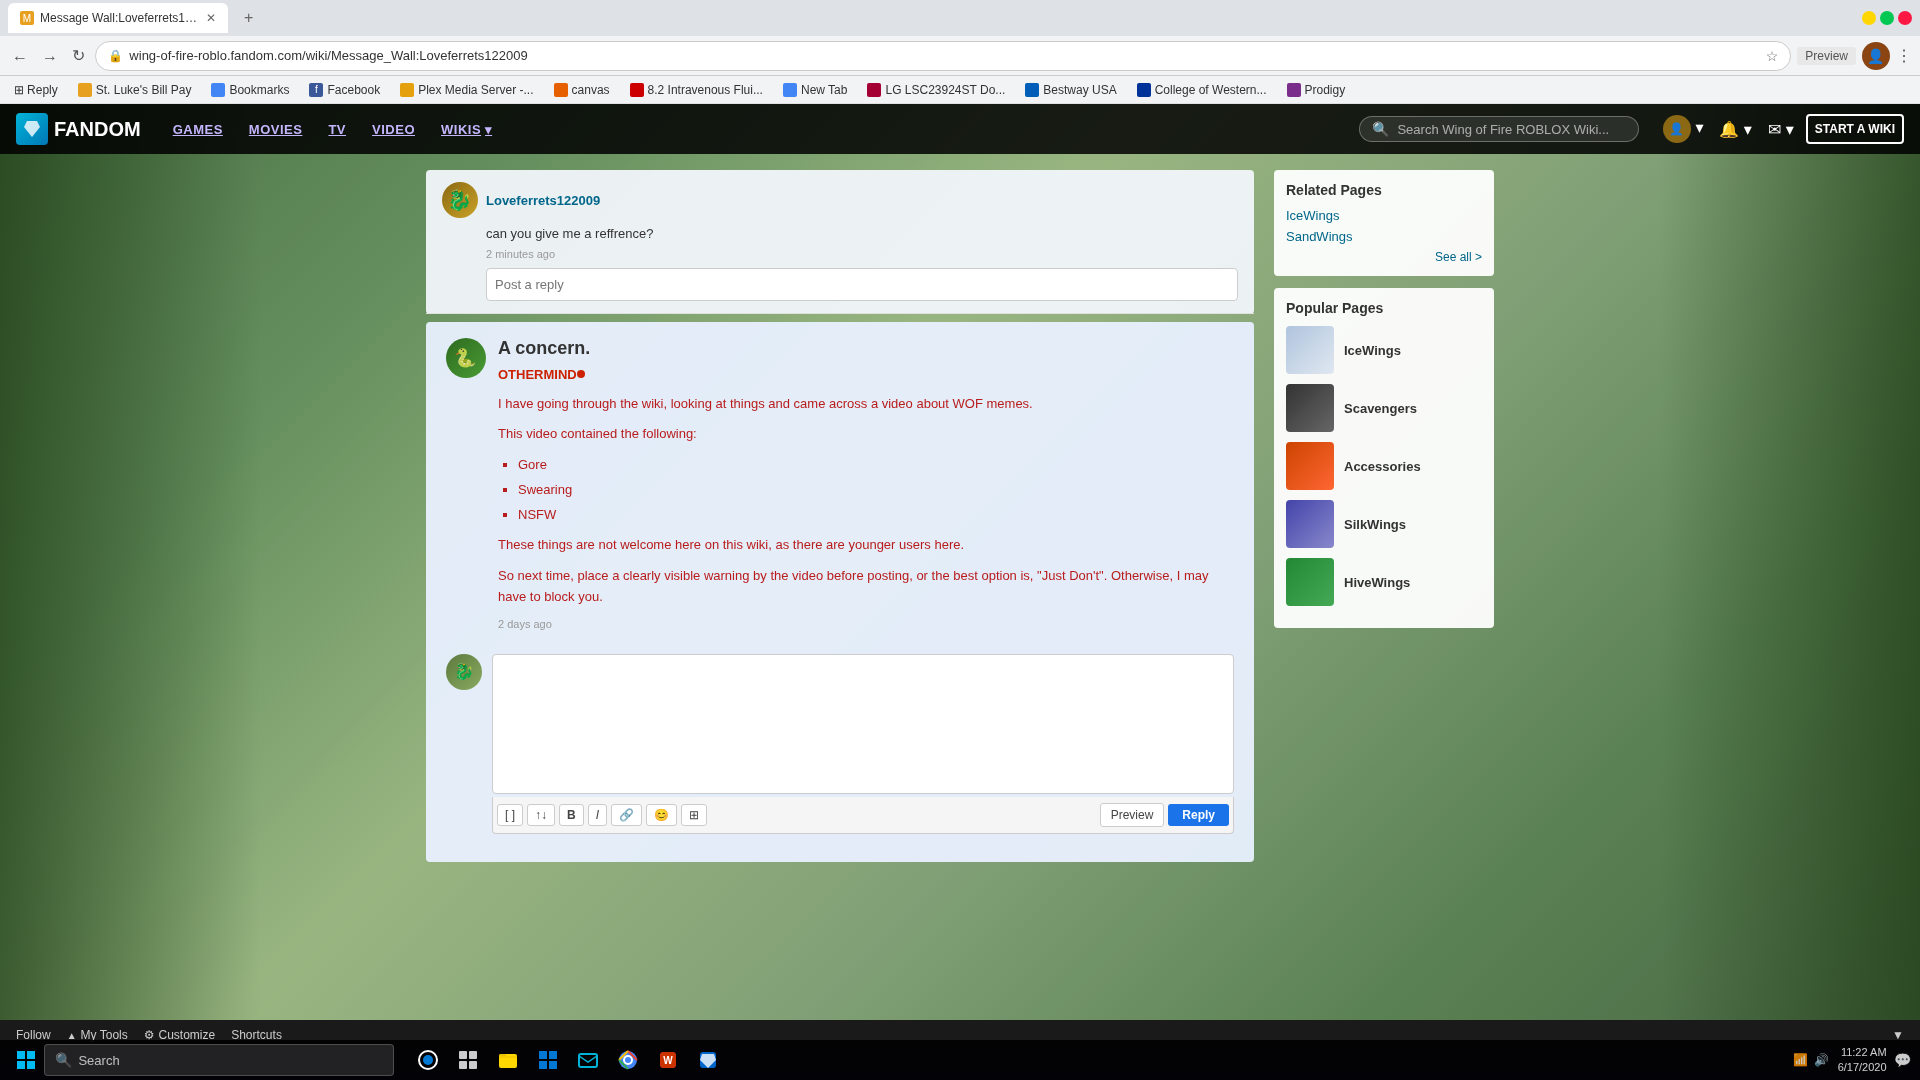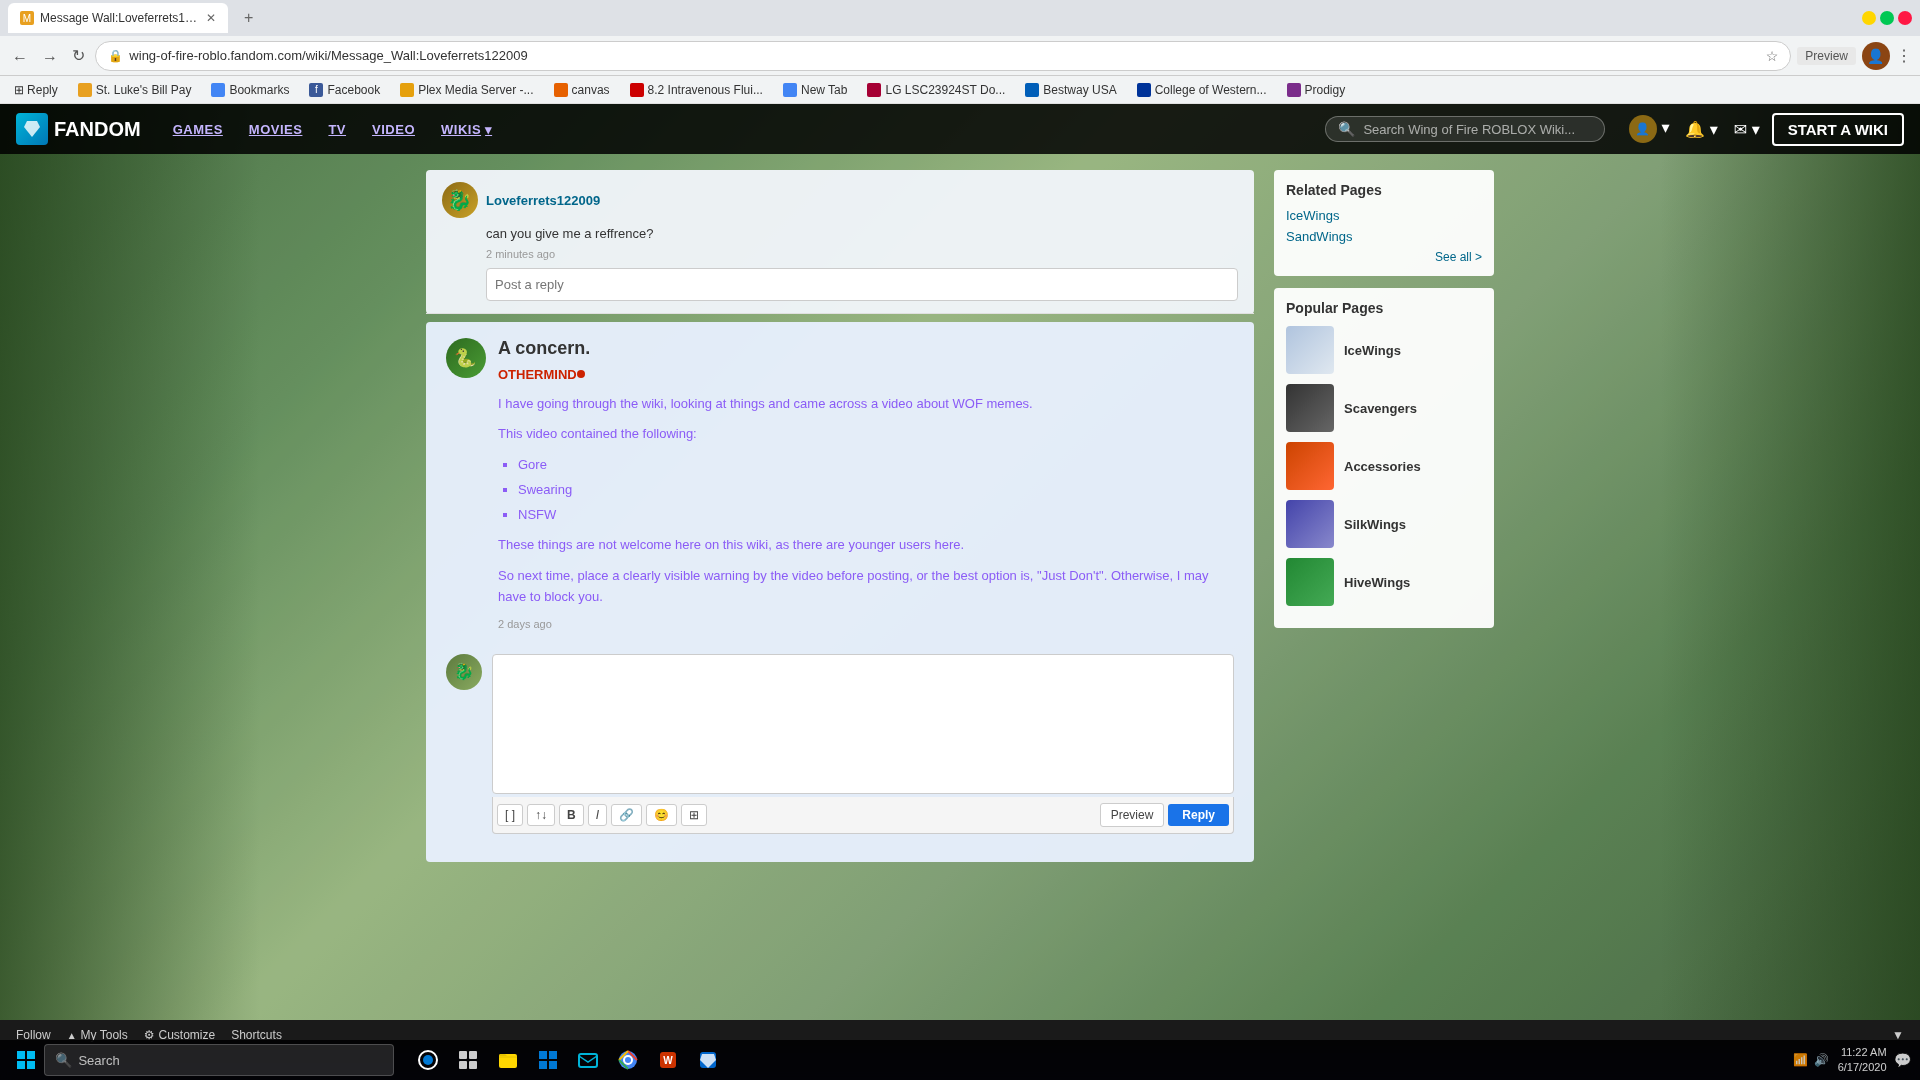--- a/index.html
+++ b/index.html
@@ -41,21 +41,21 @@
     .fandom-header { position: relative; z-index: 10; background: rgba(0,0,0,0.85); display: flex; align-items: center; padding: 0 16px; height: 50px; gap: 20px; }
     .fandom-logo { display: flex; align-items: center; gap: 6px; color: white; font-weight: bold; font-size: 20px; }
     .logo-icon { width: 32px; height: 32px; background: #00d4ff; border-radius: 4px; display: flex; align-items: center; justify-content: center; color: white; font-weight: bold; font-size: 14px; }
     .fandom-nav { display: flex; gap: 2px; }
     .nav-item { color: #c4b5fd; padding: 8px 12px; font-size: 13px; font-weight: bold; cursor: pointer; display: flex; align-items: center; gap: 4px; text-transform: uppercase; letter-spacing: 0.5px; text-decoration: underline; }
     .nav-search { margin-left: auto; display: flex; align-items: center; background: rgba(255,255,255,0.1); border: 1px solid rgba(255,255,255,0.3); border-radius: 20px; padding: 4px 12px; gap: 8px; width: 280px; }
     .nav-search input { background: none; border: none; color: white; font-size: 13px; outline: none; flex: 1; }
     .nav-search input::placeholder { color: rgba(255,255,255,0.6); }
     .header-icons { display: flex; align-items: center; gap: 8px; }
     .header-icon-btn { background: none; border: none; color: white; cursor: pointer; font-size: 16px; padding: 4px; }
-    .start-wiki-btn { background: none; border: 2px solid white; color: white; padding: 6px 14px; border-radius: 4px; font-size: 15px; font-weight: bold; cursor: pointer; white-space: nowrap; }
+    .start-wiki-btn { background: none; border: 2px solid white; color: white; padding: 6px 7px; border-radius: 4px; font-size: 12px; font-weight: bold; cursor: pointer; white-space: nowrap; }
 
     
     .main-layout { position: relative; z-index: 5; display: flex; max-width: 1100px; margin: 0 auto; gap: 20px; padding: 16px; height: calc(100% - 50px); }
 
     
     .content-area { flex: 1; overflow-y: auto; }
     .content-area::-webkit-scrollbar { width: 6px; }
     .content-area::-webkit-scrollbar-track { background: rgba(0,0,0,0.1); }
     .content-area::-webkit-scrollbar-thumb { background: rgba(0,0,0,0.3); border-radius: 3px; }
 
@@ -66,21 +66,21 @@
     .message-meta { flex: 1; }
     .message-username { color: #00668a; font-size: 13px; font-weight: bold; cursor: pointer; }
     .message-time { color: #999; font-size: 11px; }
     .message-content { margin-left: 44px; color: #333; font-size: 13px; line-height: 1.5; }
     .reply-box { margin-left: 44px; margin-top: 8px; }
     .reply-input { width: 100%; border: 1px solid #ccc; border-radius: 4px; padding: 8px; font-size: 13px; color: #999; background: white; }
     .concern-title { font-size: 18px; font-weight: bold; color: #333; margin-bottom: 8px; }
     .concern-author { display: flex; align-items: center; margin-bottom: 12px; }
     .author-name { color: #cc2200; font-size: 13px; font-weight: bold; cursor: pointer; text-transform: uppercase; }
     .author-badge { width: 8px; height: 8px; background: #cc2200; border-radius: 50%; }
-    .concern-body { font-size: 13px; color: #8b5cf6; line-height: 1.6; }
+    .concern-body { font-size: 13px; color: #b91c1c; line-height: 1.6; }
     .concern-body p { margin-bottom: 10px; }
     .concern-body ul { margin-left: 20px; margin-bottom: 10px; }
     .concern-body li { margin-bottom: 4px; list-style: square; }
     .concern-timestamp { color: #999; font-size: 11px; margin-top: 10px; }
 
     
     .reply-section { display: flex; gap: 10px; padding: 12px 0; align-items: flex-start; }
     .reply-avatar { width: 36px; height: 36px; border-radius: 50%; background: #4a7c42; flex-shrink: 0; overflow: hidden; }
     .reply-editor { flex: 1; }
     .reply-textarea { width: 100%; height: 140px; border: 1px solid #ccc; border-radius: 4px; padding: 8px; font-size: 13px; resize: none; outline: none; background: white; }

